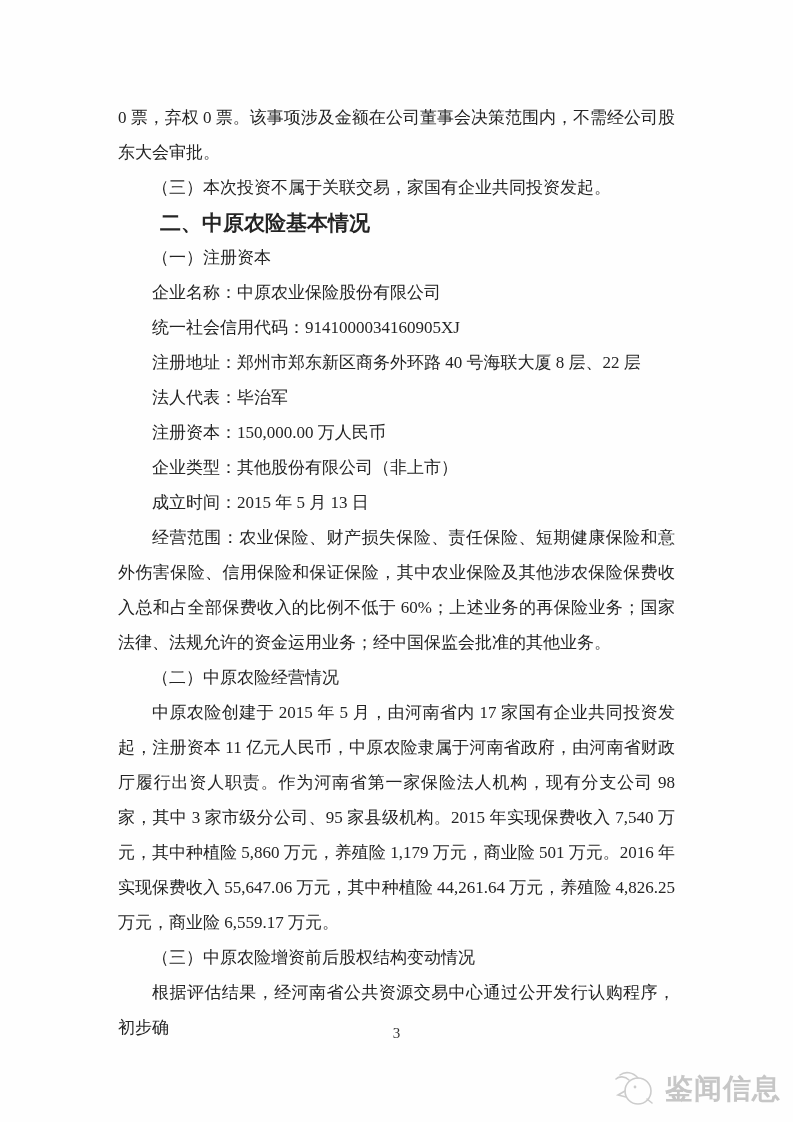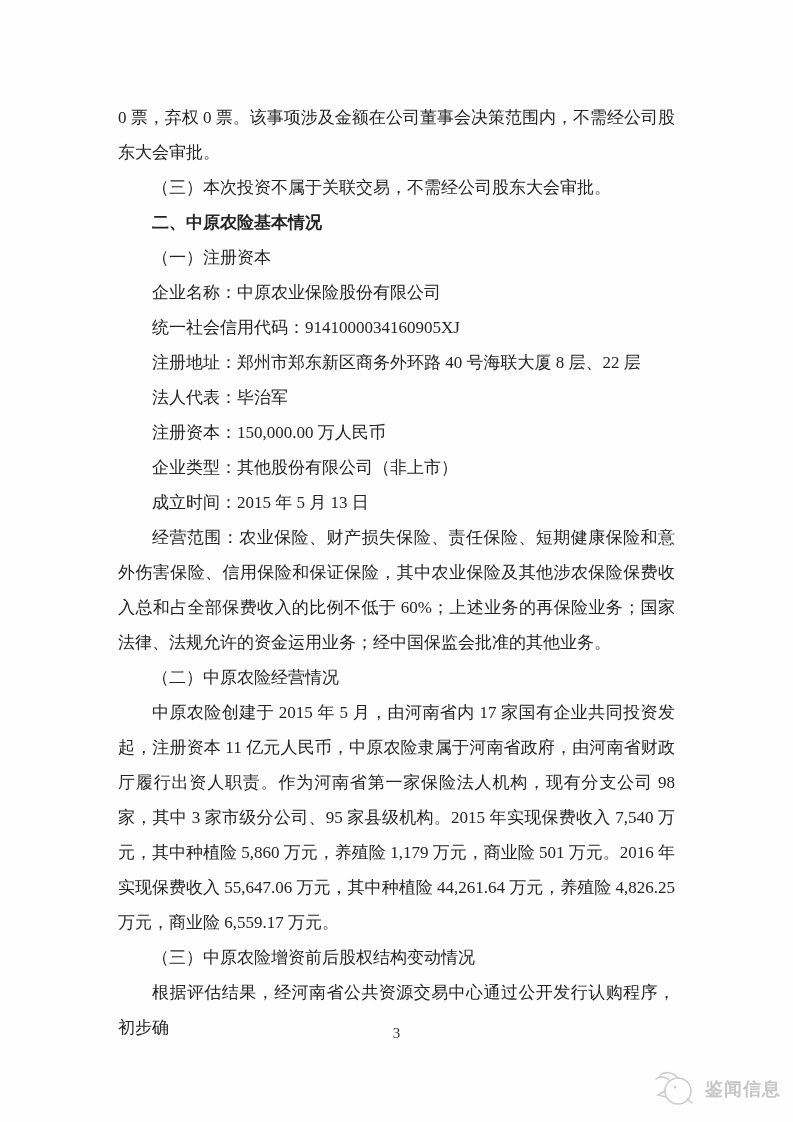--- a/index.html
+++ b/index.html
@@ -29,21 +29,21 @@
   .para {
     margin: 0;
     text-indent: 2em;
   }
   .para.no-indent {
     text-indent: 0;
   }
   .para.heading {
     font-weight: bold;
     font-family: "Liberation Sans", "DejaVu Sans", sans-serif;
-    font-size: 17px;
+    font-size: 21px;
   }
   .page-number {
     position: absolute;
     left: 0;
     top: 1024px;
     width: 100%;
     text-align: center;
     font-size: 15px;
     line-height: 18px;
     color: #333333;
@@ -54,37 +54,37 @@
     top: 1066px;
     display: flex;
     align-items: center;
     gap: 6px;
   }
   .watermark-logo {
     width: 48px;
     height: 46px;
   }
   .watermark-text {
-    font-size: 18px;
+    font-size: 28px;
     letter-spacing: 1px;
     color: #c6c6c6;
     font-family: "Liberation Sans", "DejaVu Sans", sans-serif;
     font-weight: bold;
     line-height: 46px;
     padding-right: 4px;
   }
 </style>
 </head>
 <body>
 
 <div class="page">
 
   <div class="content">
     <p class="para no-indent">0 票，弃权 0 票。该事项涉及金额在公司董事会决策范围内，不需经公司股东大会审批。</p>
-    <p class="para">（三）本次投资不属于关联交易，不需经公司股东大会审批。</p>
+    <p class="para">（三）本次投资不属于关联交易，家国有企业共同投资发起。</p>
     <p class="para heading">二、中原农险基本情况</p>
     <p class="para">（一）注册资本</p>
     <p class="para">企业名称：中原农业保险股份有限公司</p>
     <p class="para">统一社会信用代码：9141000034160905XJ</p>
     <p class="para">注册地址：郑州市郑东新区商务外环路 40 号海联大厦 8 层、22 层</p>
     <p class="para">法人代表：毕治军</p>
     <p class="para">注册资本：150,000.00 万人民币</p>
     <p class="para">企业类型：其他股份有限公司（非上市）</p>
     <p class="para">成立时间：2015 年 5 月 13 日</p>
     <p class="para">经营范围：农业保险、财产损失保险、责任保险、短期健康保险和意外伤害保险、信用保险和保证保险，其中农业保险及其他涉农保险保费收入总和占全部保费收入的比例不低于 60%；上述业务的再保险业务；国家法律、法规允许的资金运用业务；经中国保监会批准的其他业务。</p>

